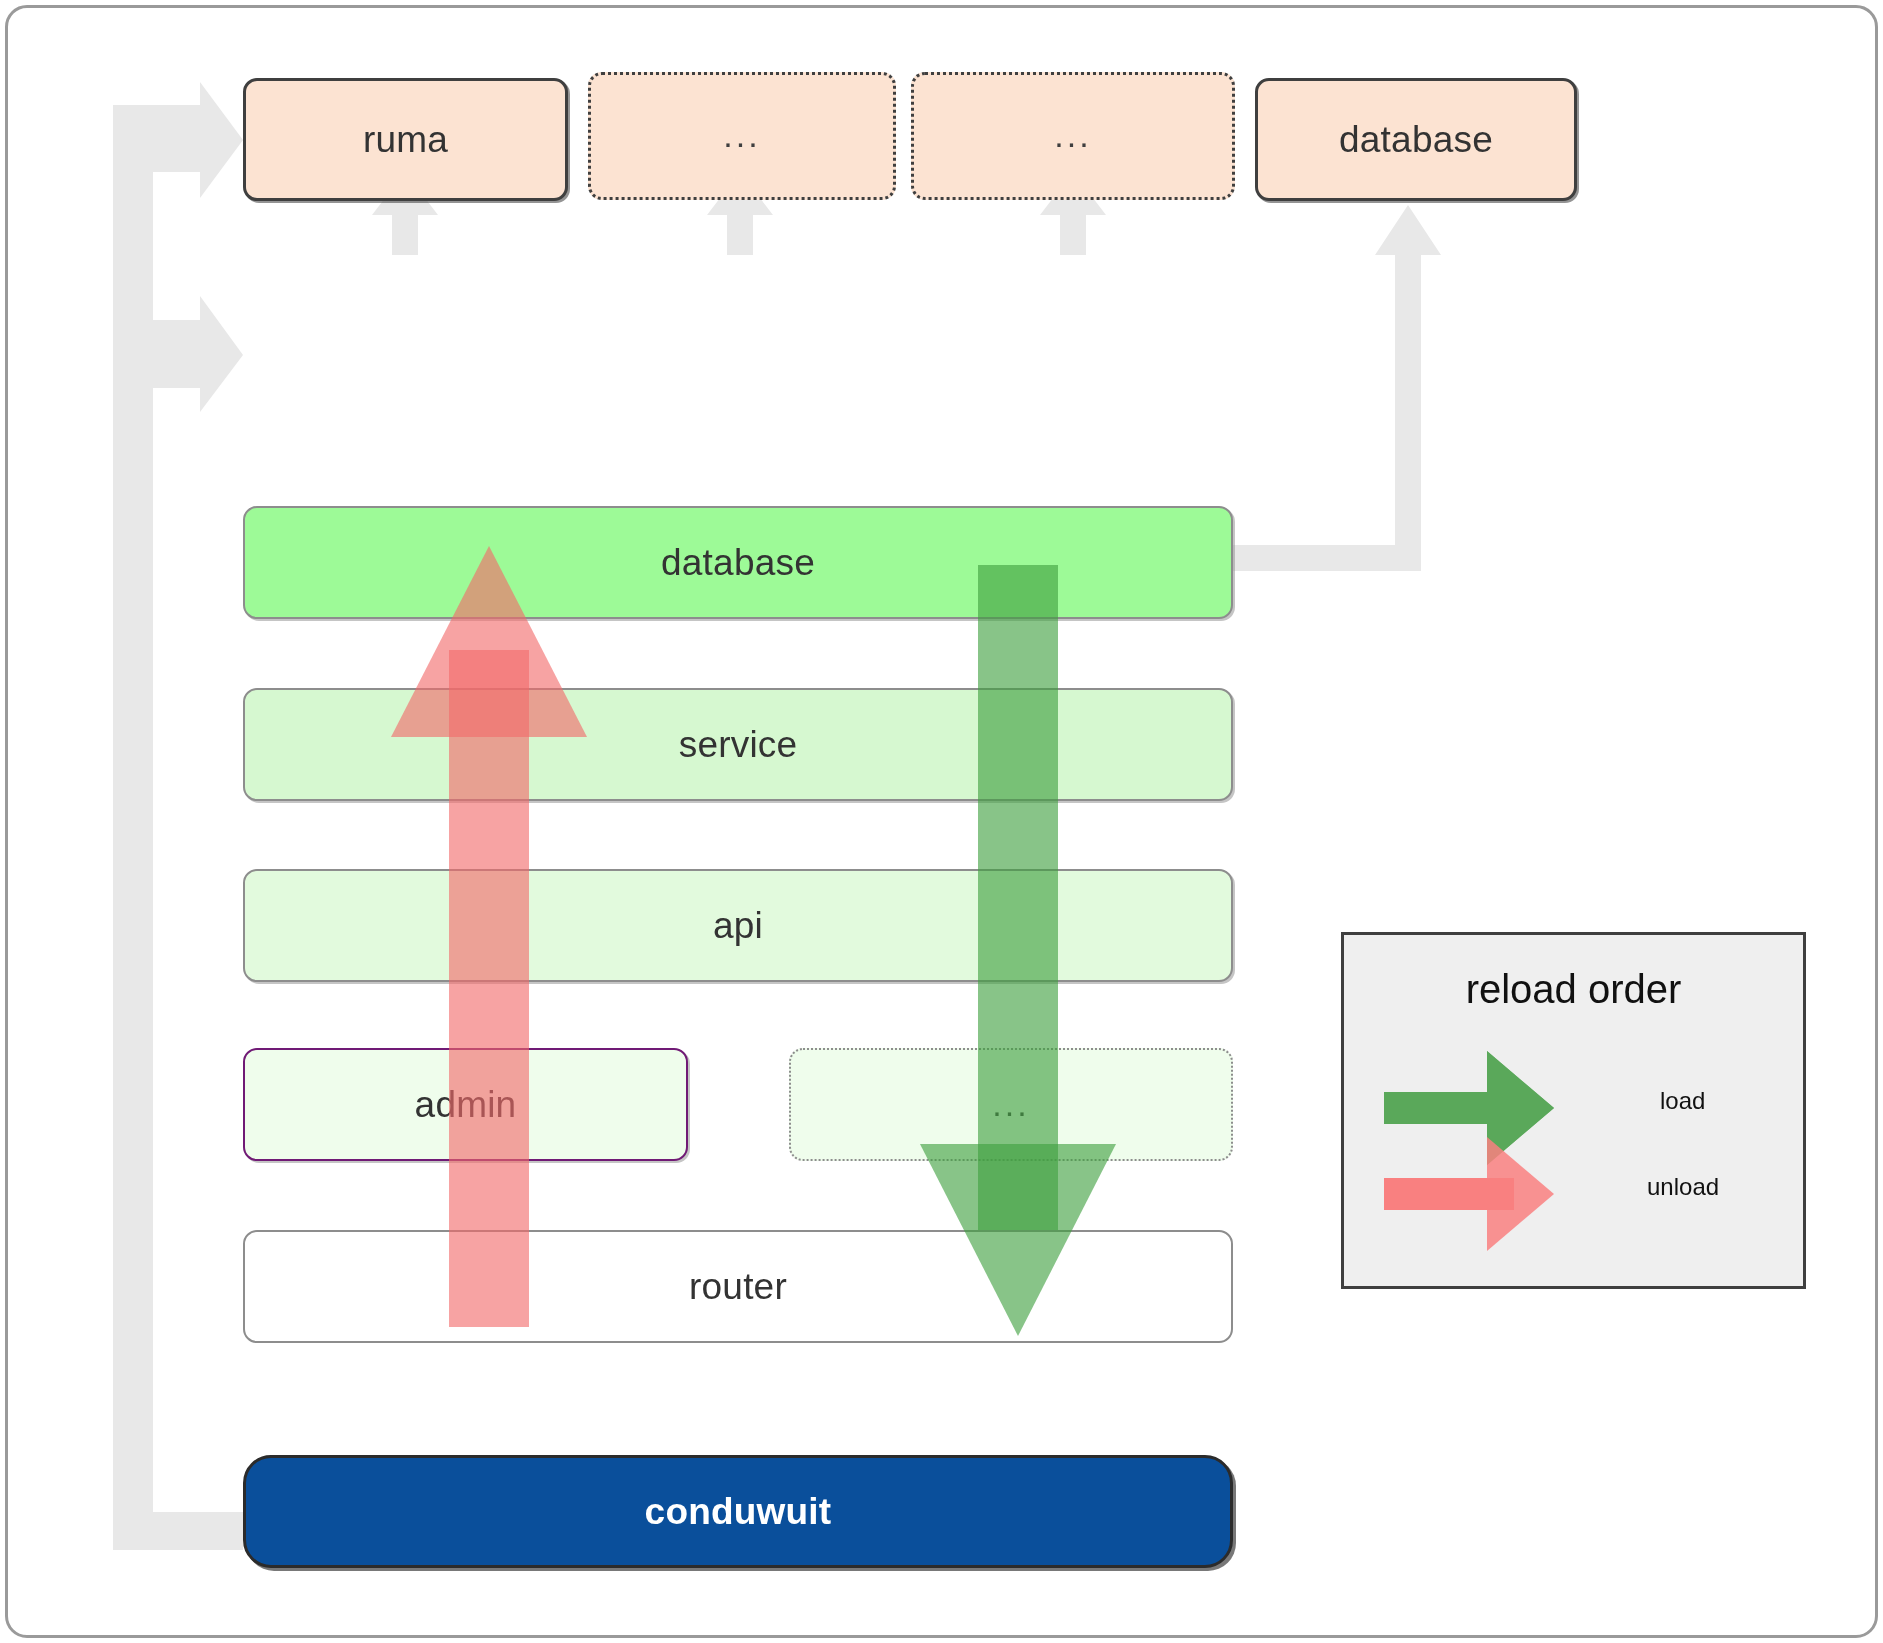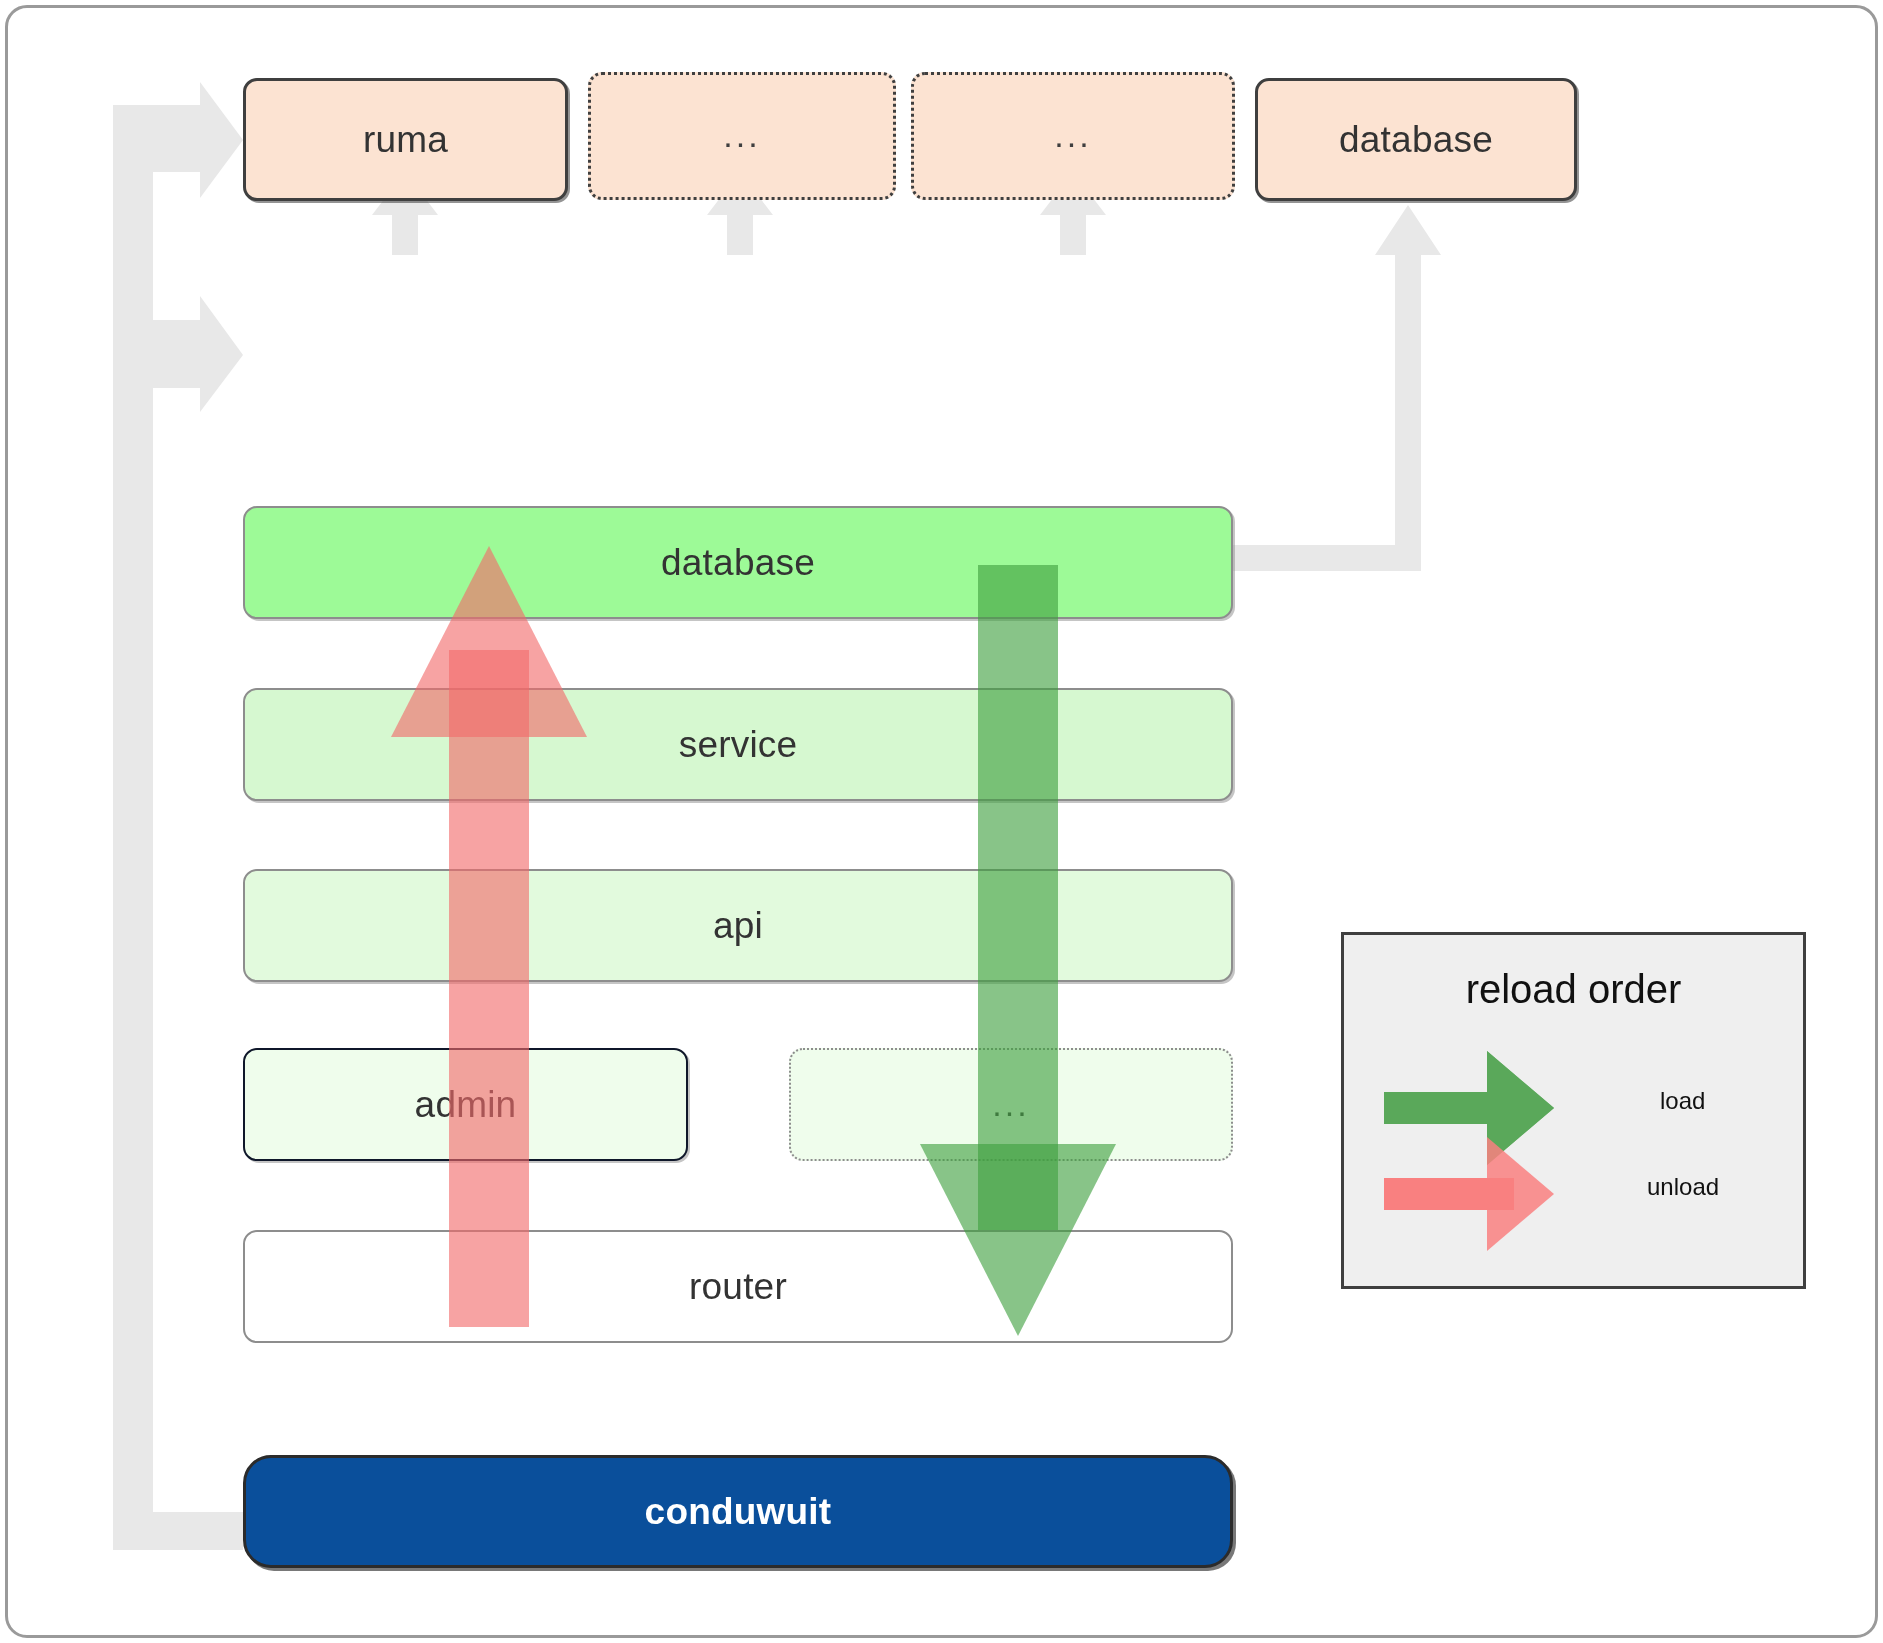--- a/index.html
+++ b/index.html
@@ -83,21 +83,21 @@
     border: 2px solid #8d8d8d;
     box-shadow: 2px 2px 0 rgba(140,140,140,0.5);
   }
   .crate-api {
     background: #e2fadd;
     border: 2px solid #8d8d8d;
     box-shadow: 2px 2px 0 rgba(140,140,140,0.5);
   }
   .crate-admin {
     background: #effdec;
-    border: 2px solid #0f172a;
+    border: 2px solid #701a75;
     box-shadow: 2px 2px 0 rgba(140,140,140,0.5);
   }
   .crate-dots {
     background: #effdec;
     border: 2px dotted #8d8d8d;
   }
   .crate-router {
     background: #ffffff;
     border: 2px solid #8d8d8d;
   }

